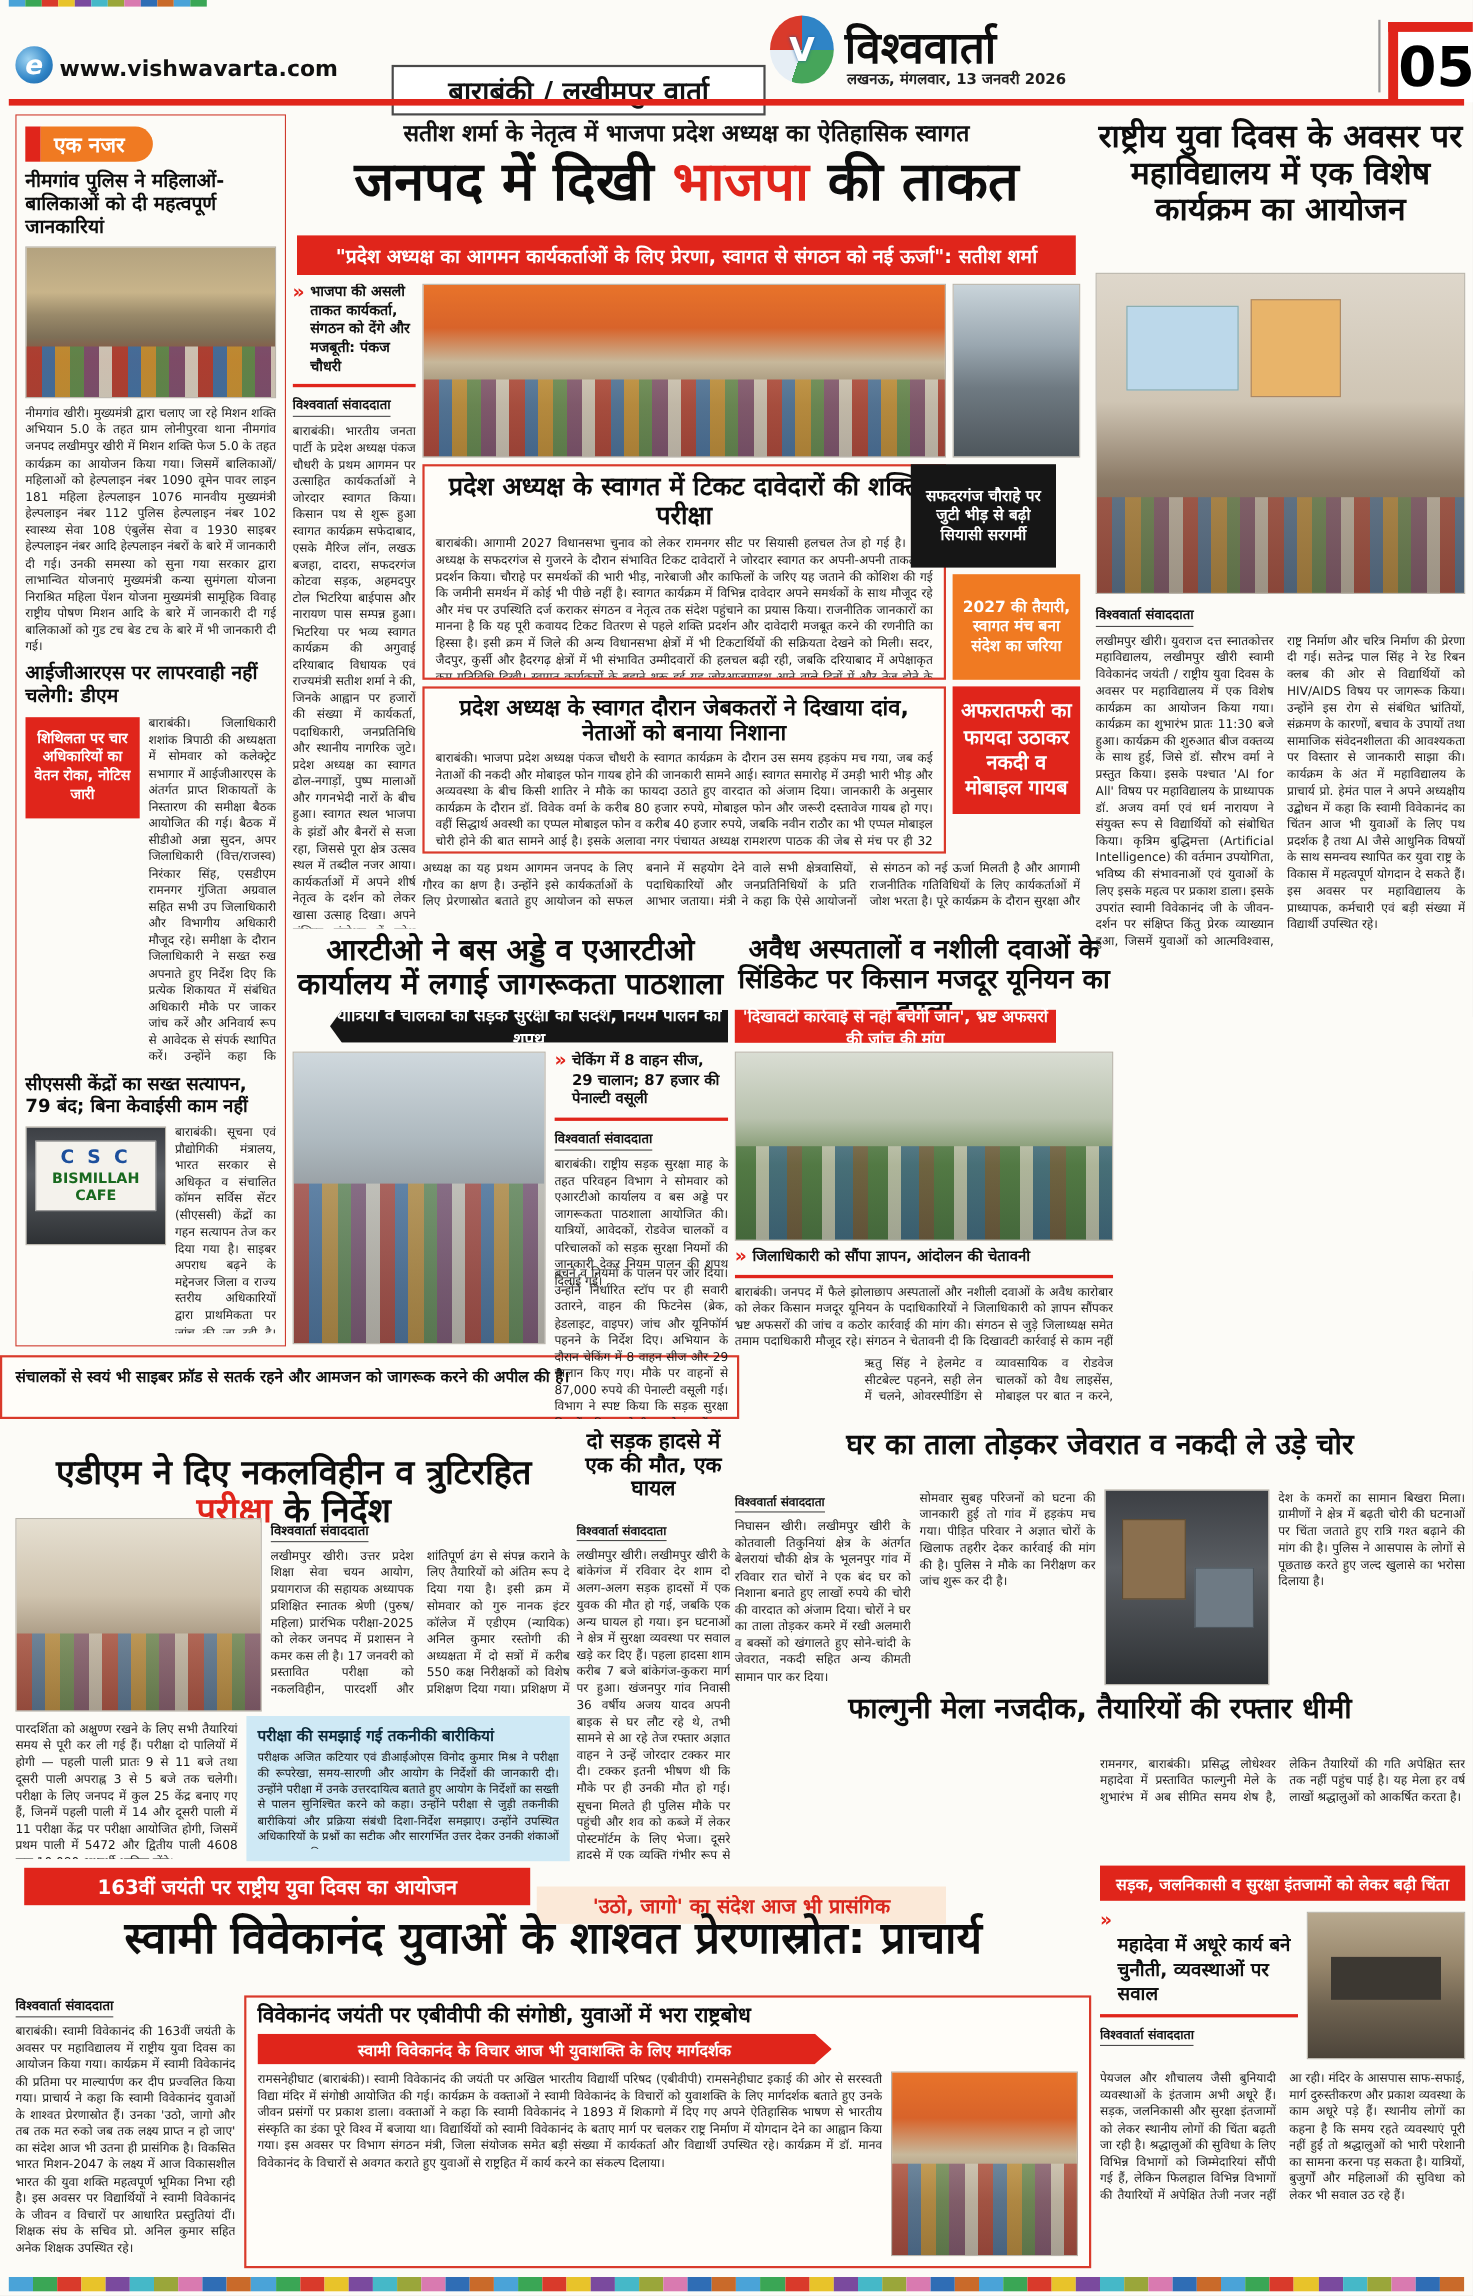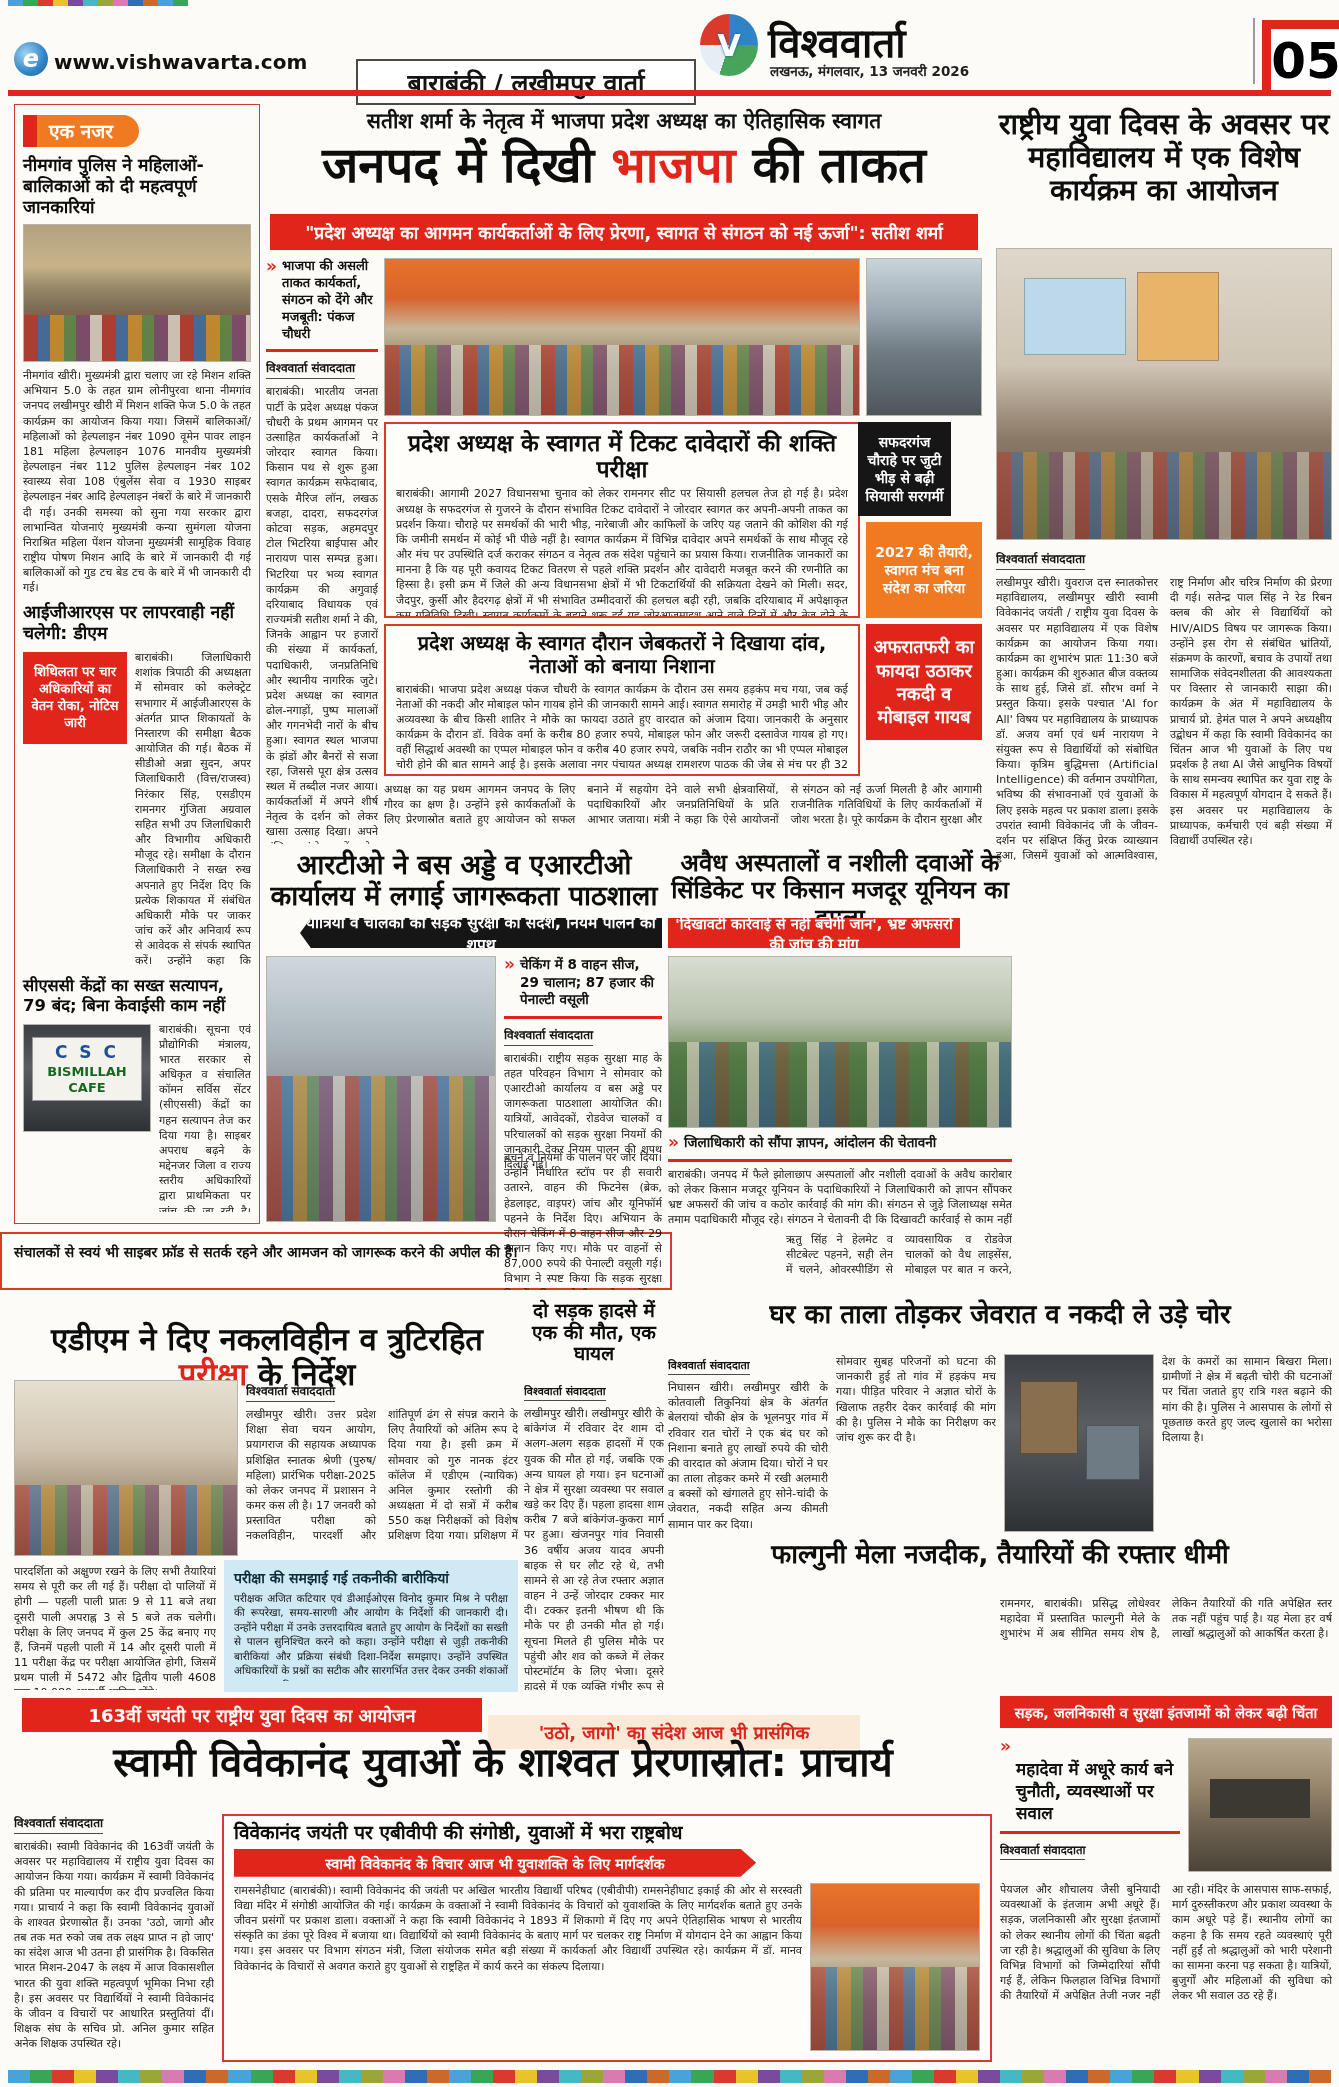--- a/index.html
+++ b/index.html
@@ -142,21 +142,21 @@
 
   <div class="photo ph-saffron" style="left:384px;top:258px;width:476px;height:158px;">
     <div class="stripes" style="height:45%;opacity:.7;"></div>
   </div>
   <div class="photo ph-crowd" style="left:866px;top:258px;width:116px;height:158px;"></div>
 
   <div class="abs box-red" style="left:384px;top:422px;width:476px;height:196px;padding:6px 10px;overflow:hidden;">
     <div class="hl" style="font-size:23px;margin-bottom:4px;">प्रदेश अध्यक्ष के स्वागत में टिकट दावेदारों की शक्ति परीक्षा</div>
     <div class="body-txt" style="height:140px;">बाराबंकी। आगामी 2027 विधानसभा चुनाव को लेकर रामनगर सीट पर सियासी हलचल तेज हो गई है। प्रदेश अध्यक्ष के सफदरगंज से गुजरने के दौरान संभावित टिकट दावेदारों ने जोरदार स्वागत कर अपनी-अपनी ताकत का प्रदर्शन किया। चौराहे पर समर्थकों की भारी भीड़, नारेबाजी और काफिलों के जरिए यह जताने की कोशिश की गई कि जमीनी समर्थन में कोई भी पीछे नहीं है। स्वागत कार्यक्रम में विभिन्न दावेदार अपने समर्थकों के साथ मौजूद रहे और मंच पर उपस्थिति दर्ज कराकर संगठन व नेतृत्व तक संदेश पहुंचाने का प्रयास किया। राजनीतिक जानकारों का मानना है कि यह पूरी कवायद टिकट वितरण से पहले शक्ति प्रदर्शन और दावेदारी मजबूत करने की रणनीति का हिस्सा है। इसी क्रम में जिले की अन्य विधानसभा क्षेत्रों में भी टिकटार्थियों की सक्रियता देखने को मिली। सदर, जैदपुर, कुर्सी और हैदरगढ़ क्षेत्रों में भी संभावित उम्मीदवारों की हलचल बढ़ी रही, जबकि दरियाबाद में अपेक्षाकृत कम गतिविधि दिखी। स्वागत कार्यक्रमों के बहाने शुरू हुई यह जोरआजमाइश आने वाले दिनों में और तेज होने के संकेत दे रही है।</div>
   </div>
-  <div class="abs side-box" style="left:858px;top:422px;width:93px;height:94px;background:#161616;font-size:14px;">सफदरगंज चौराहे पर जुटी भीड़ से बढ़ी सियासी सरगर्मी</div>
+  <div class="abs side-box" style="left:828px;top:422px;width:132px;height:94px;background:#161616;font-size:14px;">सफदरगंज चौराहे पर जुटी भीड़ से बढ़ी सियासी सरगर्मी</div>
   <div class="abs side-box" style="left:866px;top:522px;width:116px;height:96px;background:#f07a22;font-size:14px;">2027 की तैयारी, स्वागत मंच बना संदेश का जरिया</div>
 
   <div class="abs box-red" style="left:384px;top:624px;width:476px;height:152px;padding:6px 10px;overflow:hidden;">
     <div class="hl" style="font-size:20px;margin-bottom:4px;">प्रदेश अध्यक्ष के स्वागत दौरान जेबकतरों ने दिखाया दांव, नेताओं को बनाया निशाना</div>
     <div class="body-txt" style="height:104px;">बाराबंकी। भाजपा प्रदेश अध्यक्ष पंकज चौधरी के स्वागत कार्यक्रम के दौरान उस समय हड़कंप मच गया, जब कई नेताओं की नकदी और मोबाइल फोन गायब होने की जानकारी सामने आई। स्वागत समारोह में उमड़ी भारी भीड़ और अव्यवस्था के बीच किसी शातिर ने मौके का फायदा उठाते हुए वारदात को अंजाम दिया। जानकारी के अनुसार कार्यक्रम के दौरान डॉ. विवेक वर्मा के करीब 80 हजार रुपये, मोबाइल फोन और जरूरी दस्तावेज गायब हो गए। वहीं सिद्धार्थ अवस्थी का एप्पल मोबाइल फोन व करीब 40 हजार रुपये, जबकि नवीन राठौर का भी एप्पल मोबाइल चोरी होने की बात सामने आई है। इसके अलावा नगर पंचायत अध्यक्ष रामशरण पाठक की जेब से मंच पर ही 32 हजार रुपये निकल जाने की चर्चा रही। घटना के बाद कार्यक्रम स्थल पर कुछ देर के लिए अफरातफरी का माहौल रहा। सूत्रों के मुताबिक चोरी किसी बाहरी नहीं, बल्कि अंदरूनी शातिर द्वारा किए जाने की आशंका जताई जा रही है, जिसने भीड़ और अव्यवस्था का फायदा उठाया।</div>
   </div>
   <div class="abs side-box" style="left:866px;top:624px;width:116px;height:116px;background:#e0251b;font-size:18px;">अफरातफरी का फायदा उठाकर नकदी व मोबाइल गायब</div>
 
   <div class="abs body-txt cols3" style="left:384px;top:782px;width:598px;height:60px;">अध्यक्ष का यह प्रथम आगमन जनपद के लिए गौरव का क्षण है। उन्होंने इसे कार्यकर्ताओं के लिए प्रेरणास्रोत बताते हुए आयोजन को सफल बनाने में सहयोग देने वाले सभी क्षेत्रवासियों, पदाधिकारियों और जनप्रतिनिधियों के प्रति आभार जताया। मंत्री ने कहा कि ऐसे आयोजनों से संगठन को नई ऊर्जा मिलती है और आगामी राजनीतिक गतिविधियों के लिए कार्यकर्ताओं में जोश भरता है। पूरे कार्यक्रम के दौरान सुरक्षा और अनुशासन का विशेष ध्यान रखा गया। शांतिपूर्ण ढंग से संपन्न हुए इस स्वागत समारोह ने जिले में भाजपा की संगठनात्मक मजबूती और कार्यकर्ता शक्ति का स्पष्ट संदेश दिया।</div>
 

